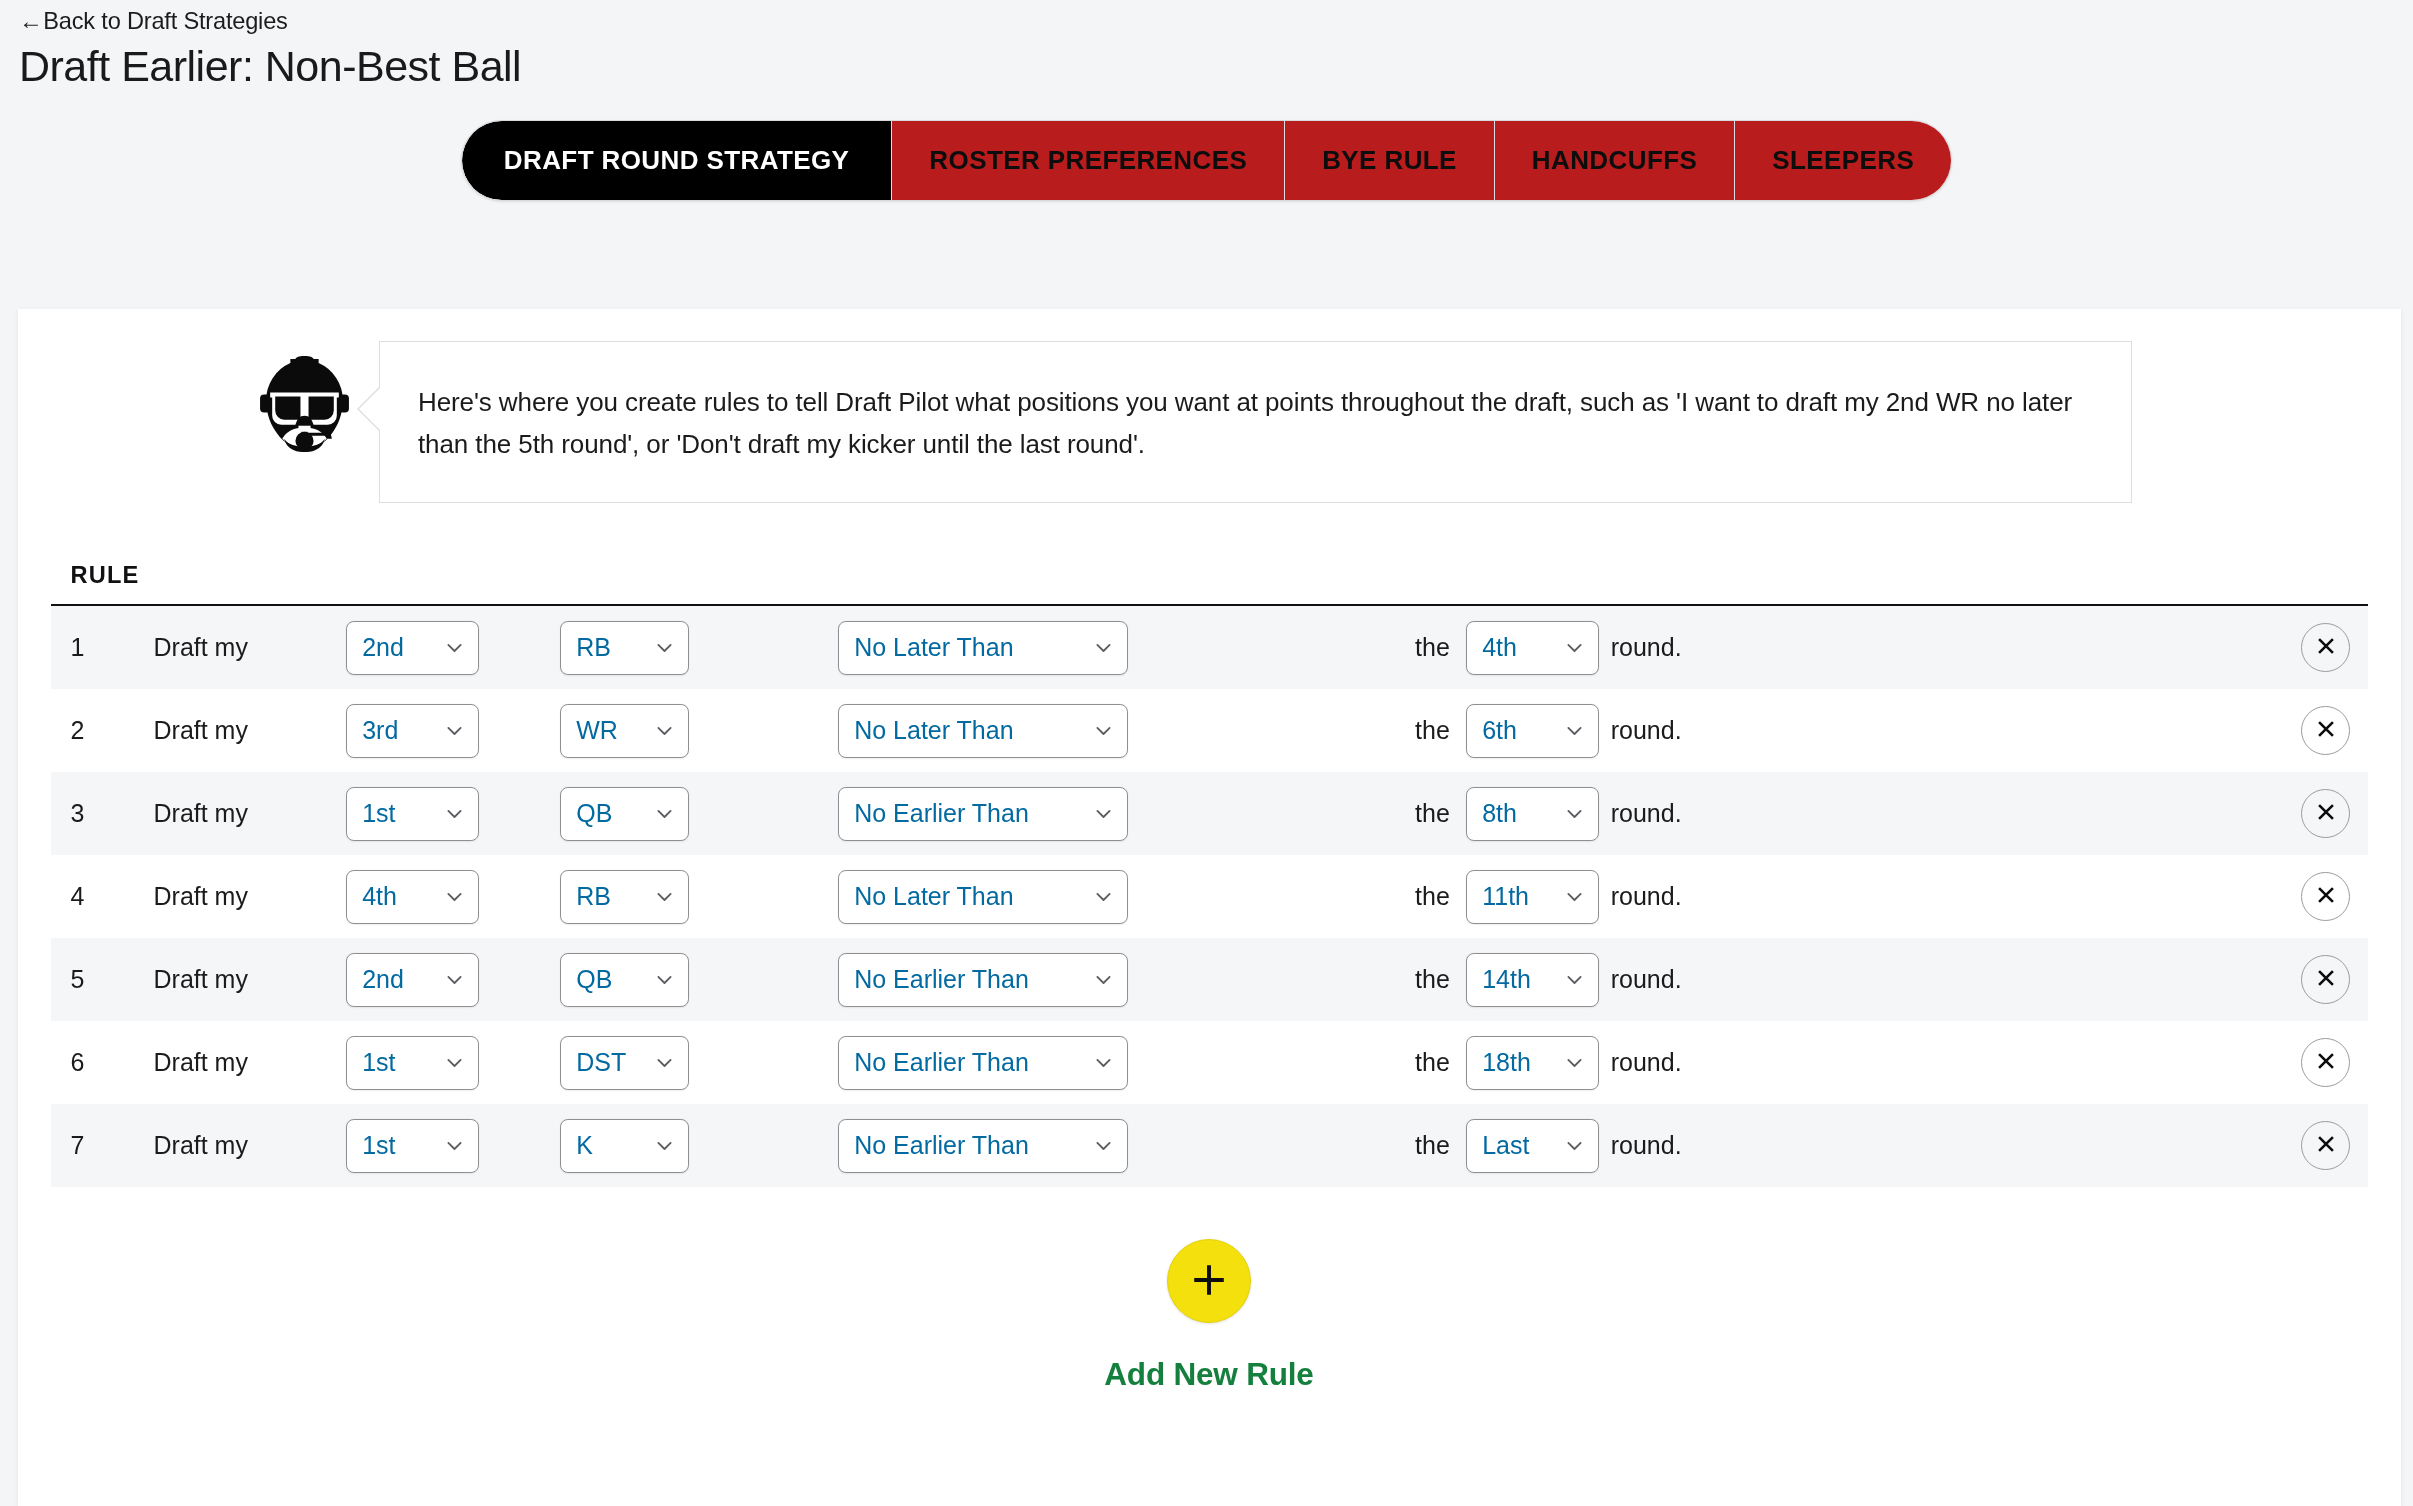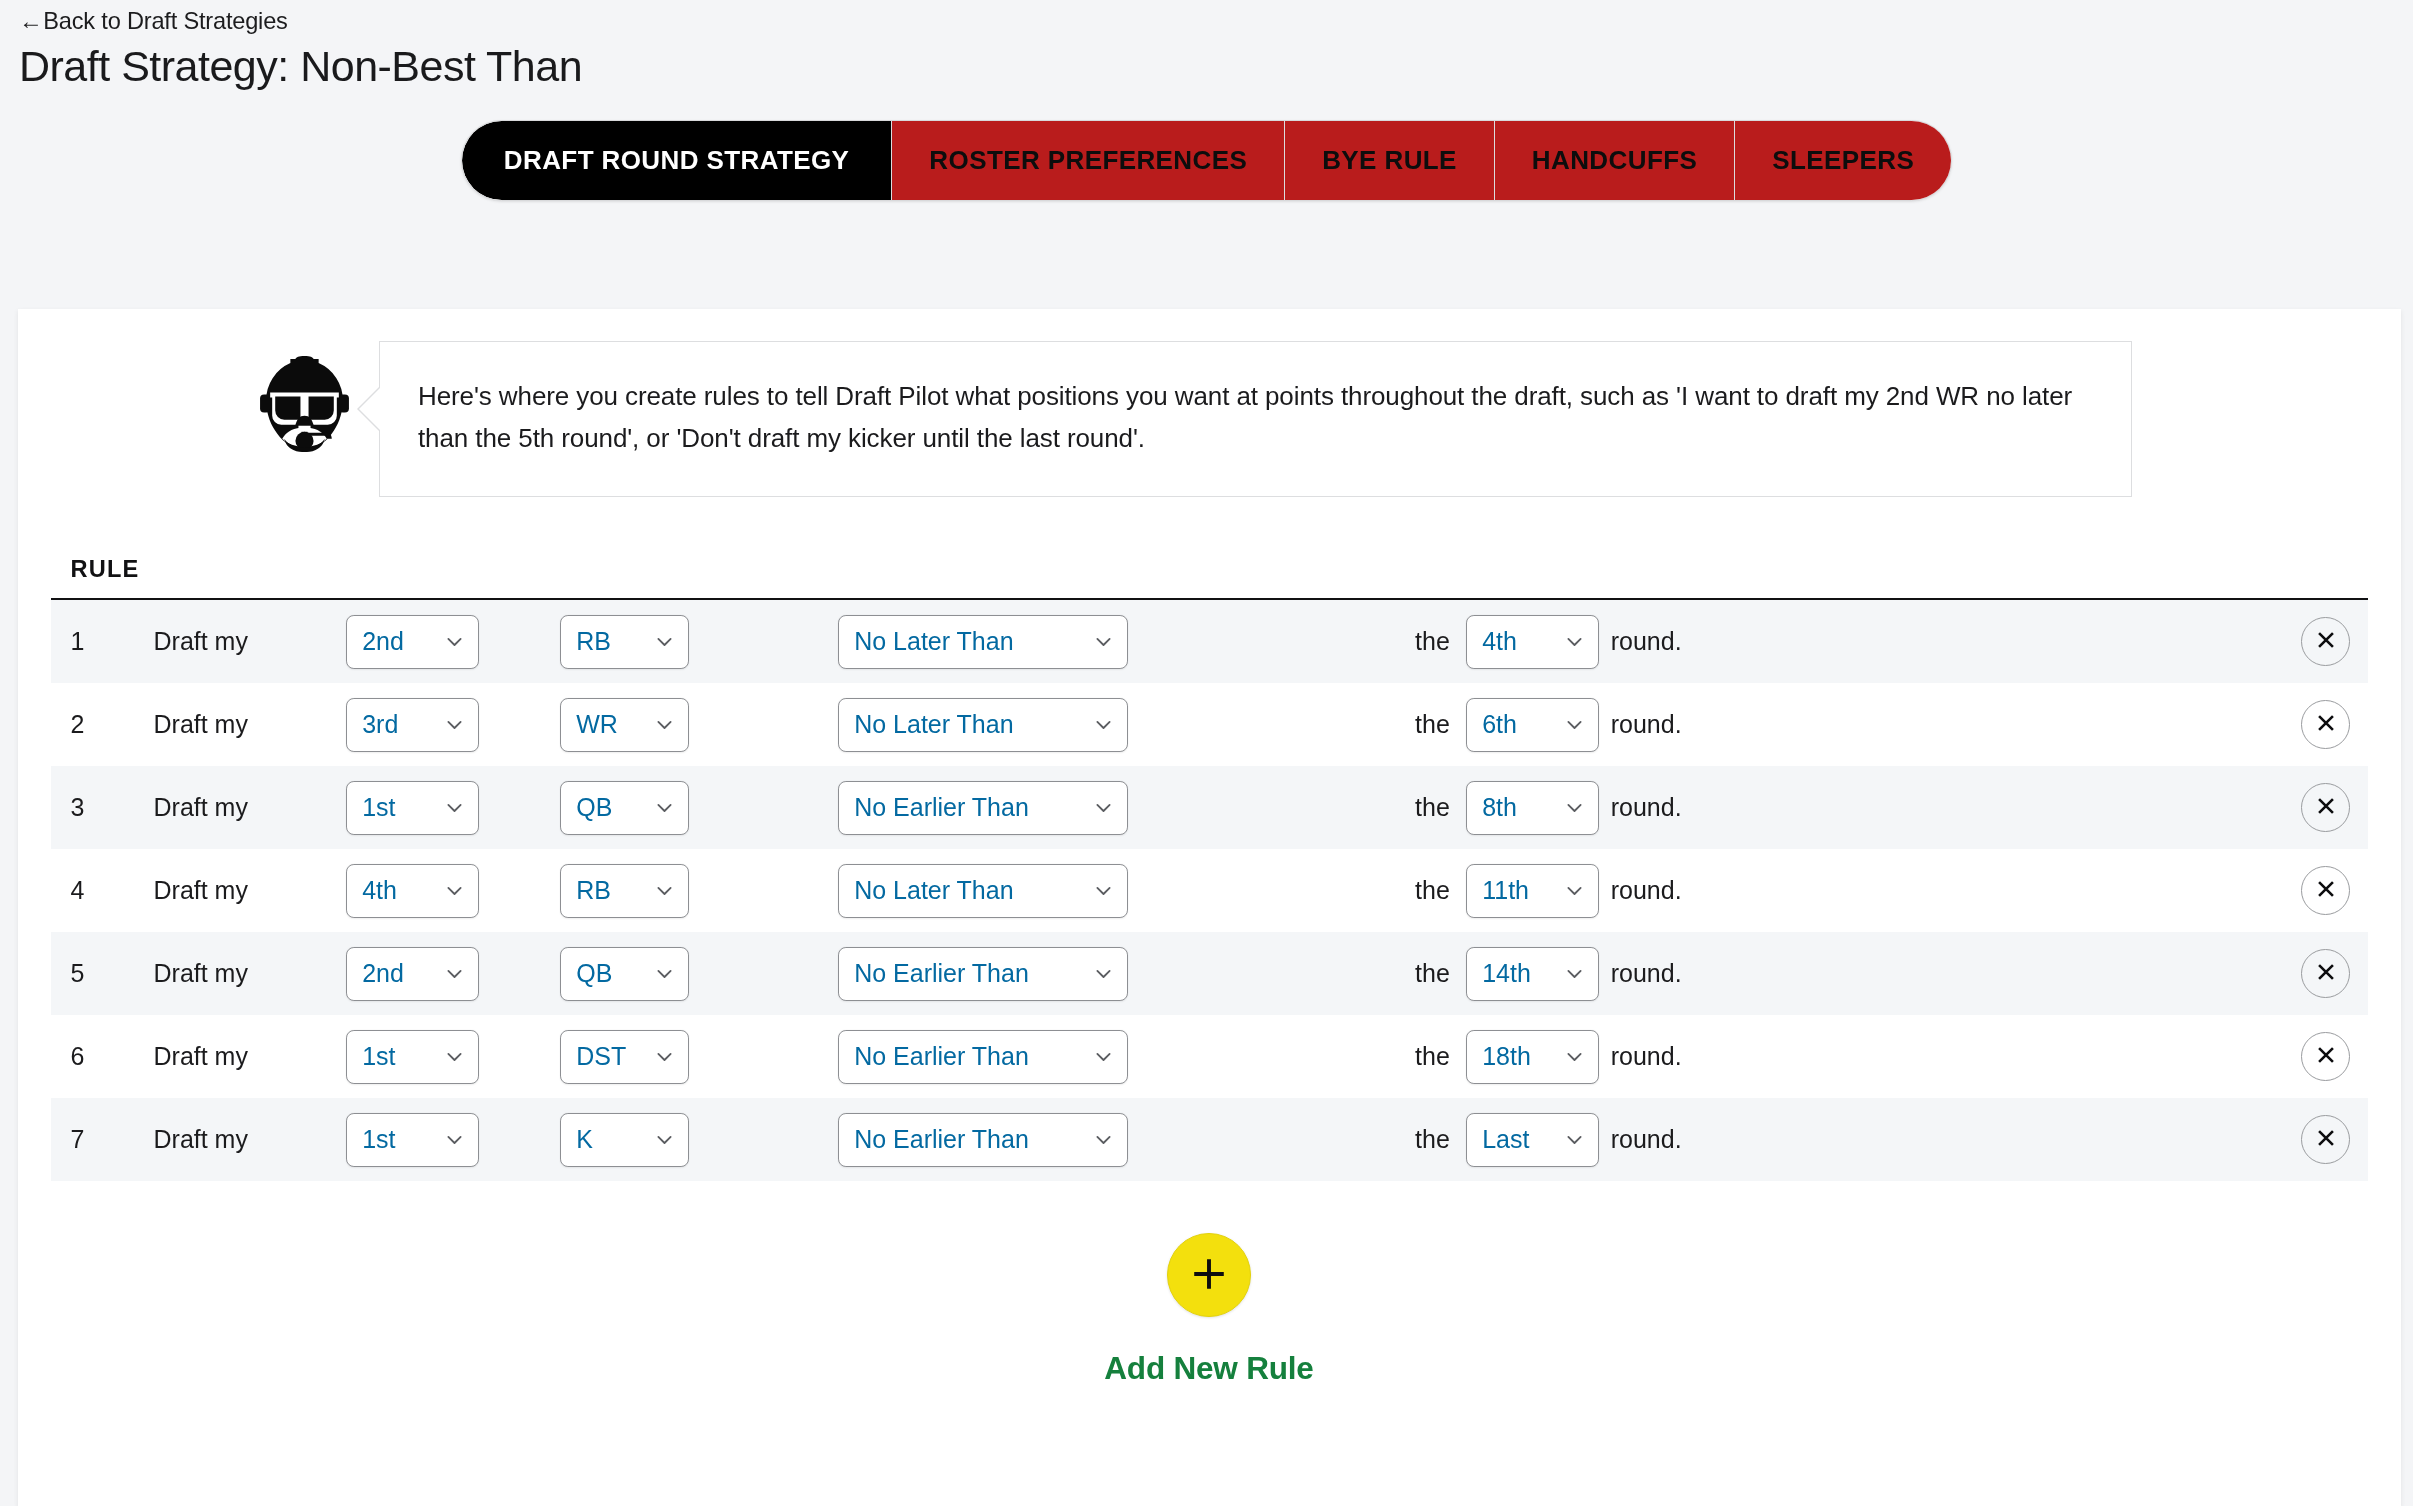--- a/index.html
+++ b/index.html
@@ -127,20 +127,21 @@
     width: 0; height: 0;
     border-top: 23.6px solid transparent;
     border-bottom: 23.6px solid transparent;
     border-right: 23px solid #ffffff;
   }
   .bubble p {
     font-size: 26px;
     line-height: 1.62;
     color: #1b1b1d;
     letter-spacing: -0.1px;
+    margin-top: 6px;
   }
 
   
   .table-area { padding: 0 33px 0 33px; margin-top: 59px; }
   .rule-head {
     font-size: 23.6px;
     font-weight: 700;
     letter-spacing: 1.2px;
     color: #111113;
     padding: 0 0 15px 20px;
@@ -234,21 +235,21 @@
     letter-spacing: -0.2px;
   }
 </style>
 </head>
 <body>
 
 <div class="page">
 
   <div class="header">
     <a class="back-link"><span class="arrow">←</span><span>Back to Draft Strategies</span></a>
-    <h1 class="page-title">Draft Strategy: Non-Best Than</h1>
+    <h1 class="page-title">Draft Earlier: Non-Best Ball</h1>
   </div>
 
   <div class="tabs-wrap">
     <div class="tabs">
       <div class="tab active">DRAFT ROUND STRATEGY</div>
       <div class="tab">ROSTER PREFERENCES</div>
       <div class="tab">BYE RULE</div>
       <div class="tab">HANDCUFFS</div>
       <div class="tab">SLEEPERS</div>
     </div>

